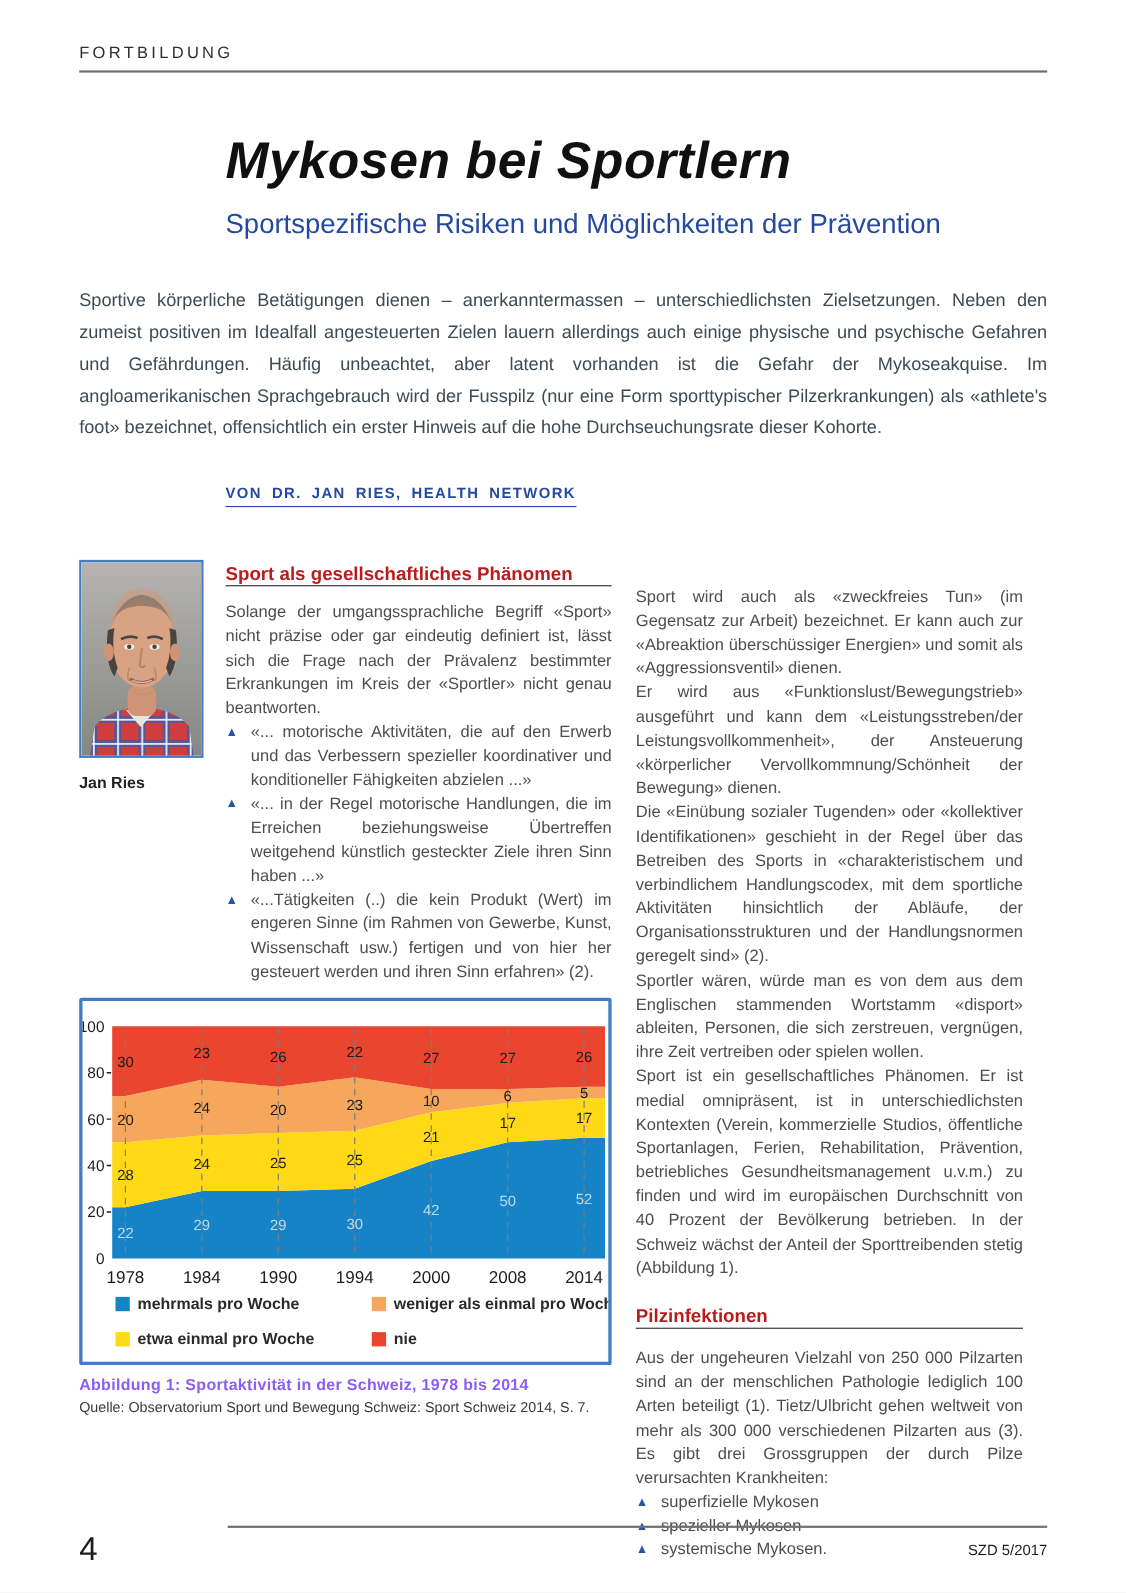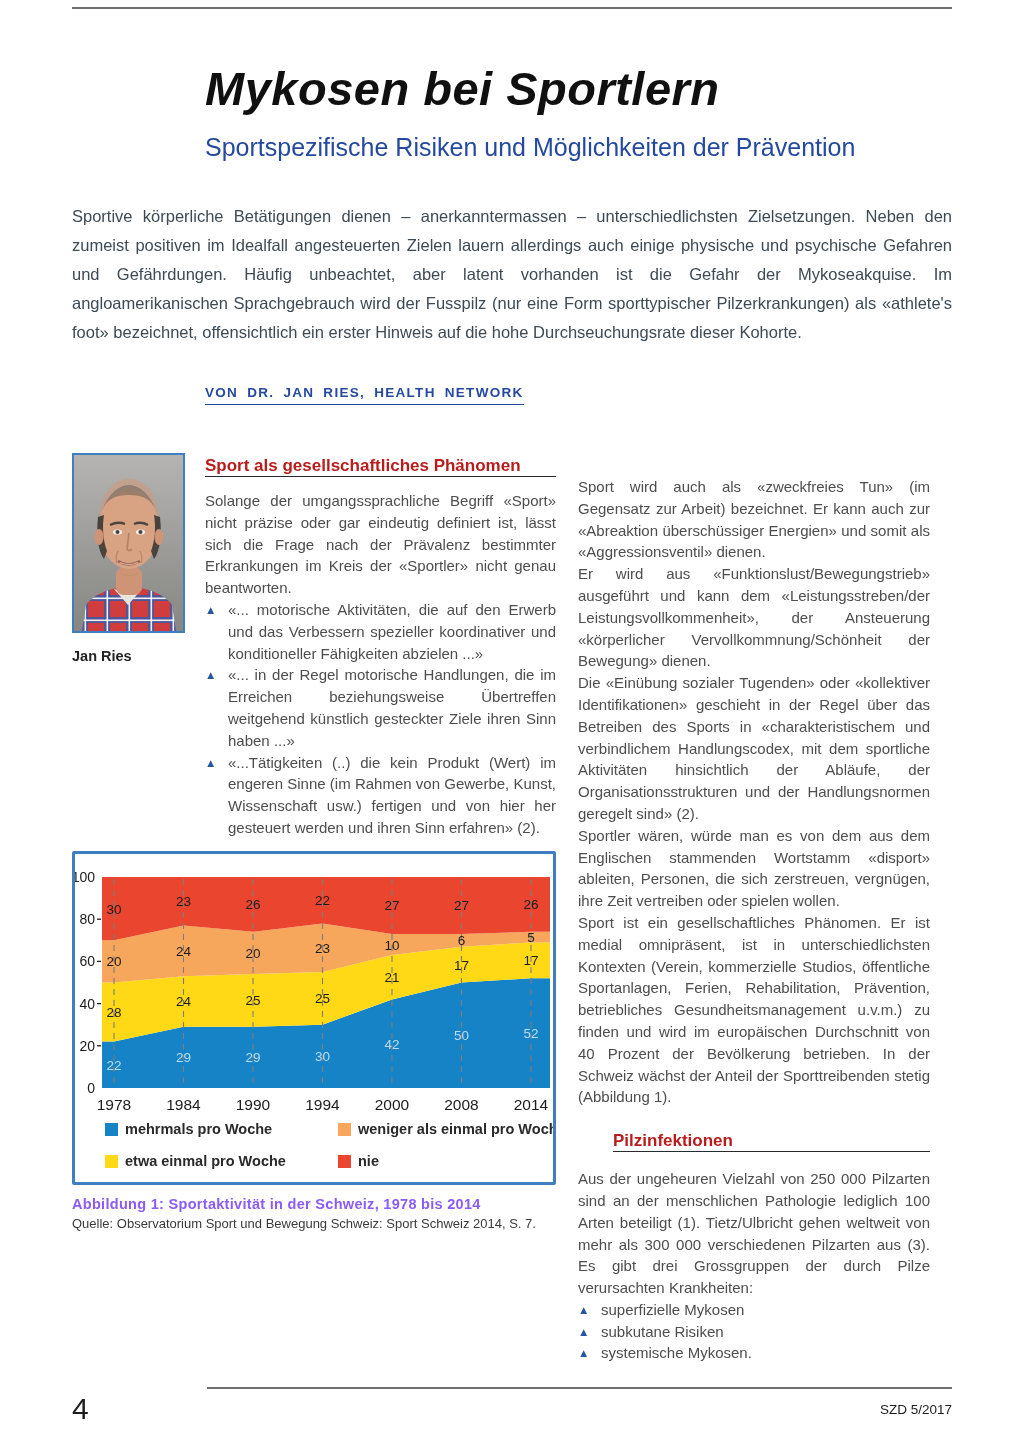--- a/index.html
+++ b/index.html
@@ -39,33 +39,34 @@
                 color:#4d4d4d; text-align:justify; }
   .bullets .tri { position:absolute; left:0; top:1px; color:#2456a4; font-size:11.5px; }
   .ref-italic { }
   
   .figure-box { margin-top:12px; border:3px solid #3f7ec1; border-radius:2px; background:#fff; }
   .figure-box svg { display:block; width:478px; height:328px; font-family:"Liberation Sans", sans-serif; }
   .fig-caption { margin-top:11px; font-size:14.5px; font-weight:bold; color:#8b5cf6; letter-spacing:0.3px; }
   .fig-source { margin-top:4px; font-size:13px; color:#3a3a3a; }
   
   .col-right { width:352px; padding-top:23px; }
-  .col-right h3.section { margin-top:20px; margin-bottom:16px;margin-left:35px; }
+  .col-right h3.section { margin-top:20px; margin-bottom:16px; }
   
   .footer { position:absolute; left:72px; right:72px; bottom:24px; }
   .footer-rule { border:none; border-top:2px solid #6f6f6f; margin:0 0 0 135px; }
   .footer-row { display:flex; justify-content:space-between; align-items:flex-start; margin-top:5px; }
   .page-num { font-size:30px; color:#1d1d1d; line-height:1; }
   .journal { font-size:13.5px; color:#1d1d1d; margin-top:8px; }
 </style>
 </head>
 <body>
 
 <div class="page">
 
+  <div class="kicker">FORTBILDUNG</div>
   <hr class="header-rule">
 
   <div class="title-block">
     <h1 class="article-title">Mykosen bei Sportlern</h1>
     <h2 class="article-subtitle">Sportspezifische Risiken und Möglichkeiten der Prävention</h2>
   </div>
 
   <p class="lead">Sportive körperliche Betätigungen dienen – anerkanntermassen – unterschiedlichsten Zielsetzungen. Neben den zumeist positiven im Idealfall angesteuerten Zielen lauern allerdings auch einige physische und psychische Gefahren und Gefährdungen. Häufig unbeachtet, aber latent vorhanden ist die Gefahr der Mykoseakquise. Im angloamerikanischen Sprachgebrauch wird der Fusspilz (nur eine Form sporttypischer Pilzerkrankungen) als «athlete's foot» bezeichnet, offensichtlich ein erster Hinweis auf die hohe Durchseuchungsrate dieser Kohorte.</p>
 
   <div class="byline-wrap">
@@ -222,21 +223,21 @@
     <div class="col-right body-text">
       <p>Sport wird auch als «zweckfreies Tun» (im Gegensatz zur Arbeit) bezeichnet. Er kann auch zur «Abreaktion überschüssiger Energien» und somit als «Aggressionsventil» dienen.</p>
       <p>Er wird aus «Funktionslust/Bewegungstrieb» ausgeführt und kann dem «Leistungsstreben/der Leistungsvollkommenheit», der Ansteuerung «körperlicher Vervollkommnung/Schönheit der Bewegung» dienen.</p>
       <p>Die «Einübung sozialer Tugenden» oder «kollektiver Identifikationen» geschieht in der Regel über das Betreiben des Sports in «charakteristischem und verbindlichem Handlungscodex, mit dem sportliche Aktivitäten hinsichtlich der Abläufe, der Organisationsstrukturen und der Handlungsnormen geregelt sind» (2).</p>
       <p>Sportler wären, würde man es von dem aus dem Englischen stammenden Wortstamm «disport» ableiten, Personen, die sich zerstreuen, vergnügen, ihre Zeit vertreiben oder spielen wollen.</p>
       <p><span>Sport ist ein gesellschaftliches Phänomen. Er ist medial omnipräsent, ist in unterschiedlichsten Kontexten (Verein, kommerzielle Studios, öffentliche Sportanlagen, Ferien, Rehabilitation, Prävention, betriebliches Gesundheitsmanagement u.v.m.) zu finden und wird im europäischen Durchschnitt von 40 Prozent der Bevölkerung betrieben. In der Schweiz wächst der Anteil der Sporttreibenden stetig </span><span class="ref-italic">(Abbildung 1).</span></p>
       <h3 class="section">Pilzinfektionen</h3>
       <p>Aus der ungeheuren Vielzahl von 250 000 Pilzarten sind an der menschlichen Pathologie lediglich 100 Arten beteiligt (1). Tietz/Ulbricht gehen weltweit von mehr als 300 000 verschiedenen Pilzarten aus (3). Es gibt drei Grossgruppen der durch Pilze verursachten Krankheiten:</p>
       <ul class="bullets">
         <li><span class="tri">▲</span><span>superfizielle Mykosen</span></li>
-        <li><span class="tri">▲</span><span>subkutane Risiken</span></li>
+        <li><span class="tri">▲</span><span>spezieller Mykosen</span></li>
         <li><span class="tri">▲</span><span>systemische Mykosen.</span></li>
       </ul>
     </div>
   </div>
 
   <div class="footer">
     <hr class="footer-rule">
     <div class="footer-row">
       <span class="page-num">4</span>
       <span class="journal">SZD 5/2017</span>

